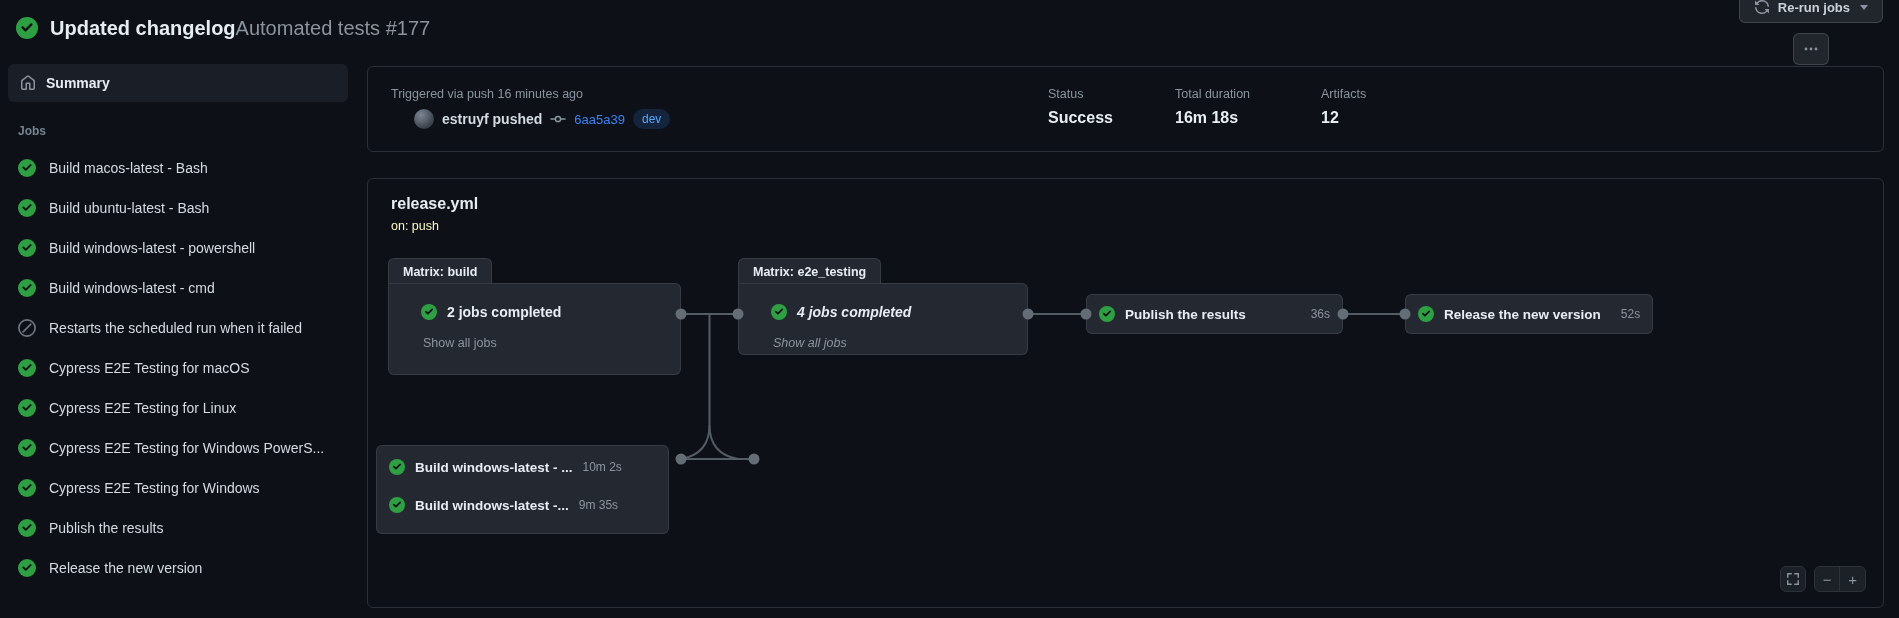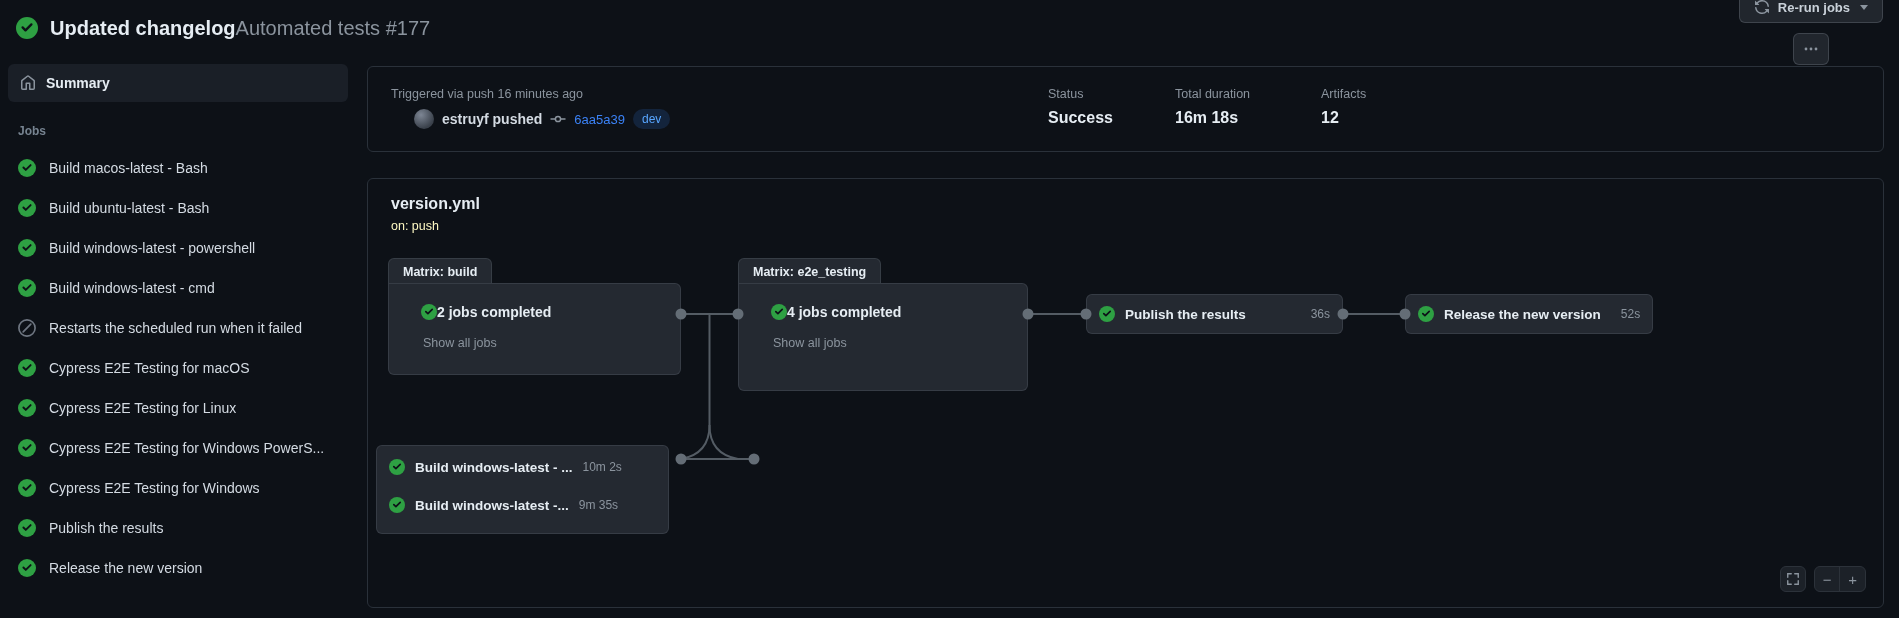--- a/index.html
+++ b/index.html
@@ -63,21 +63,21 @@
   .wf-title { position: absolute; left: 23px; top: 16px; font-size: 16px; font-weight: 700; color: #e6edf3; }
   .wf-trigger { position: absolute; left: 23px; top: 40px; font-size: 12.5px; color: #fef9c3; }
   .edges { position: absolute; left: 0; top: 0; pointer-events: none; z-index: 3; }
   .gnode { position: absolute; background: #242931; border: 1px solid rgba(170,180,192,.14); border-radius: 6px; z-index: 2; }
   .matrix-tab {
     position: absolute; background: #242931; border: 1px solid rgba(170,180,192,.14); border-bottom: none;
     border-radius: 6px 6px 0 0; height: 26px; display: flex; align-items: center; padding: 0 14px;
     font-size: 12.5px; font-weight: 700; color: #e6edf3; z-index: 2;
   }
   .matrix-body { border-top-left-radius: 0; }
-  .matrix-row { position: absolute; left: 32px; top: 20px; display: flex; align-items: flex-end; gap: 0; }
+  .matrix-row { position: absolute; left: 32px; top: 20px; display: flex; align-items: flex-end; gap: 10px; }
   .matrix-row .txt { font-size: 14px; font-weight: 700; color: #e6edf3; white-space: nowrap; }
   .show-all { position: absolute; left: 34px; top: 52px; font-size: 12.5px; color: #8b949e; cursor: pointer; }
   .job-node { display: flex; align-items: center; gap: 10px; padding: 0 12px; }
   .job-node .txt { font-size: 13.5px; font-weight: 700; color: #e6edf3; white-space: nowrap; }
   .job-node .dur { margin-left: auto; font-size: 12px; color: #8b949e; padding-left: 10px; }
   .inner-row { position: absolute; left: 12px; right: 10px; height: 34px; display: flex; align-items: center; gap: 10px; border-radius: 6px; }
   .inner-row .txt { font-size: 13.5px; font-weight: 700; color: #e6edf3; white-space: nowrap; }
   .inner-row .dur { font-size: 12px; color: #8b949e; }
 
   
@@ -262,21 +262,21 @@
     <span class="info-label" style="left:807px;">Total duration</span>
     <span class="info-value" style="left:807px;">16m 18s</span>
   </div>
   <div class="info-col">
     <span class="info-label" style="left:953px;">Artifacts</span>
     <span class="info-value" style="left:953px;">12</span>
   </div>
 </div>
 
 <div class="card graph-card">
-  <div class="wf-title">version.yml</div>
+  <div class="wf-title">release.yml</div>
   <div class="wf-trigger">on: push</div>
 
   <svg class="edges" width="1517" height="430">
     <g stroke="#545c64" stroke-width="2" fill="none">
       <path d="M313,135 H370"></path>
       <path d="M660,135 H718"></path>
       <path d="M975,135 H1037"></path>
       <path d="M341.5,135 V246"></path>
       <path d="M341.5,246 C341.5,268 330,277 313,280"></path>
       <path d="M341.5,246 C341.5,268 353,277 370,280"></path>
@@ -302,21 +302,21 @@
             <circle cx="8" cy="8" r="8" fill="#2ea043"></circle>
             <path d="M11.2 5.4 6.9 9.7 4.8 7.6" stroke="#0d1117" stroke-width="1.7" fill="none" stroke-linecap="round" stroke-linejoin="round"></path>
           </svg>
         </span>
       <span class="txt">2 jobs completed</span>
     </div>
     <span class="show-all">Show all jobs</span>
   </div>
 
   <div class="matrix-tab" style="left:370px; top:79px;">Matrix: e2e_testing</div>
-  <div class="gnode matrix-body" style="left:370px; top:104px; width:290px; height:108px;">
+  <div class="gnode matrix-body" style="left:370px; top:104px; width:290px; height:72px;font-style:italic;">
     <div class="matrix-row">
       <span class="status-icon">
           <svg width="16" height="16" viewBox="0 0 16 16">
             <circle cx="8" cy="8" r="8" fill="#2ea043"></circle>
             <path d="M11.2 5.4 6.9 9.7 4.8 7.6" stroke="#0d1117" stroke-width="1.7" fill="none" stroke-linecap="round" stroke-linejoin="round"></path>
           </svg>
         </span>
       <span class="txt">4 jobs completed</span>
     </div>
     <span class="show-all">Show all jobs</span>

